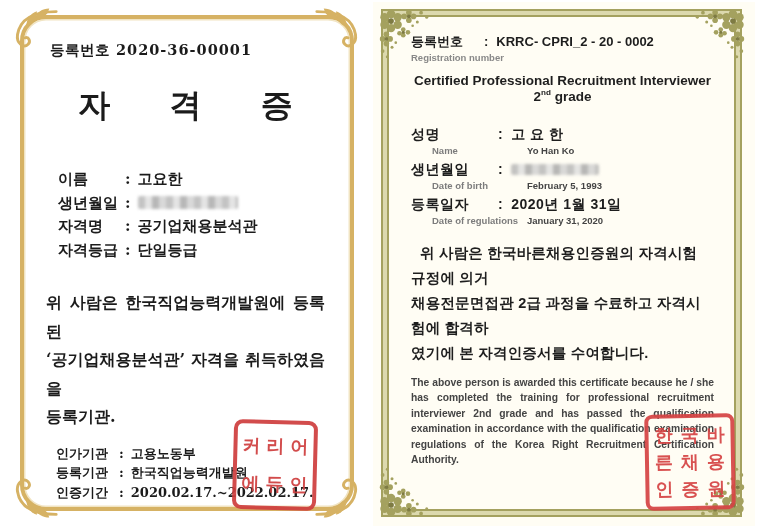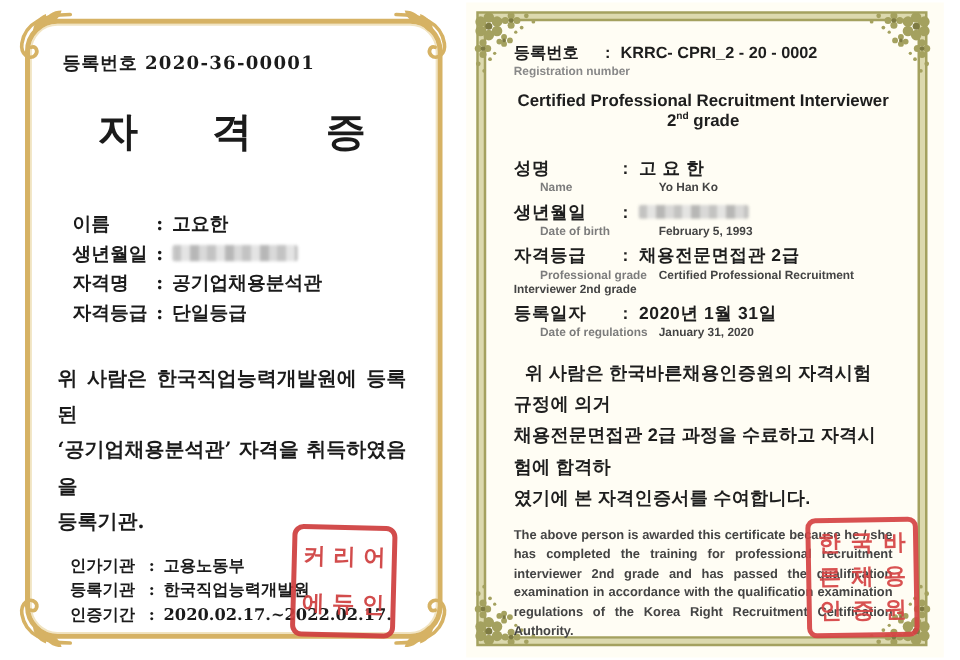--- a/index.html
+++ b/index.html
@@ -307,24 +307,20 @@
     <div class="cr-fields">
       <div class="rrow">
         <div class="r-kr"><span class="r-kl">성명</span><span class="r-colon">:</span><span>고 요 한</span></div>
         <div class="r-en"><span class="r-el">Name</span><span class="r-ev">Yo Han Ko</span></div>
       </div>
       <div class="rrow">
         <div class="r-kr"><span class="r-kl">생년월일</span><span class="r-colon">:</span><span class="redact redact-r"></span></div>
         <div class="r-en"><span class="r-el">Date of birth</span><span class="r-ev">February 5, 1993</span></div>
       </div>
       <div class="rrow">
-        <div class="r-kr"><span class="r-kl">자격등급</span><span class="r-colon">:</span><span>채용전문면접관 2급</span></div>
-        <div class="r-en"><span class="r-el">Professional grade</span><span class="r-ev">Certified Professional Recruitment Interviewer 2nd grade</span></div>
-      </div>
-      <div class="rrow">
         <div class="r-kr"><span class="r-kl">등록일자</span><span class="r-colon">:</span><span>2020년 1월 31일</span></div>
         <div class="r-en"><span class="r-el">Date of regulations</span><span class="r-ev">January 31, 2020</span></div>
       </div>
     </div>
 
     <div class="cr-body-kr">
       <div class="ind">위 사람은 한국바른채용인증원의 자격시험 규정에 의거</div>
       <div>채용전문면접관 2급 과정을 수료하고 자격시험에 합격하</div>
       <div>였기에 본 자격인증서를 수여합니다.</div>
     </div>

